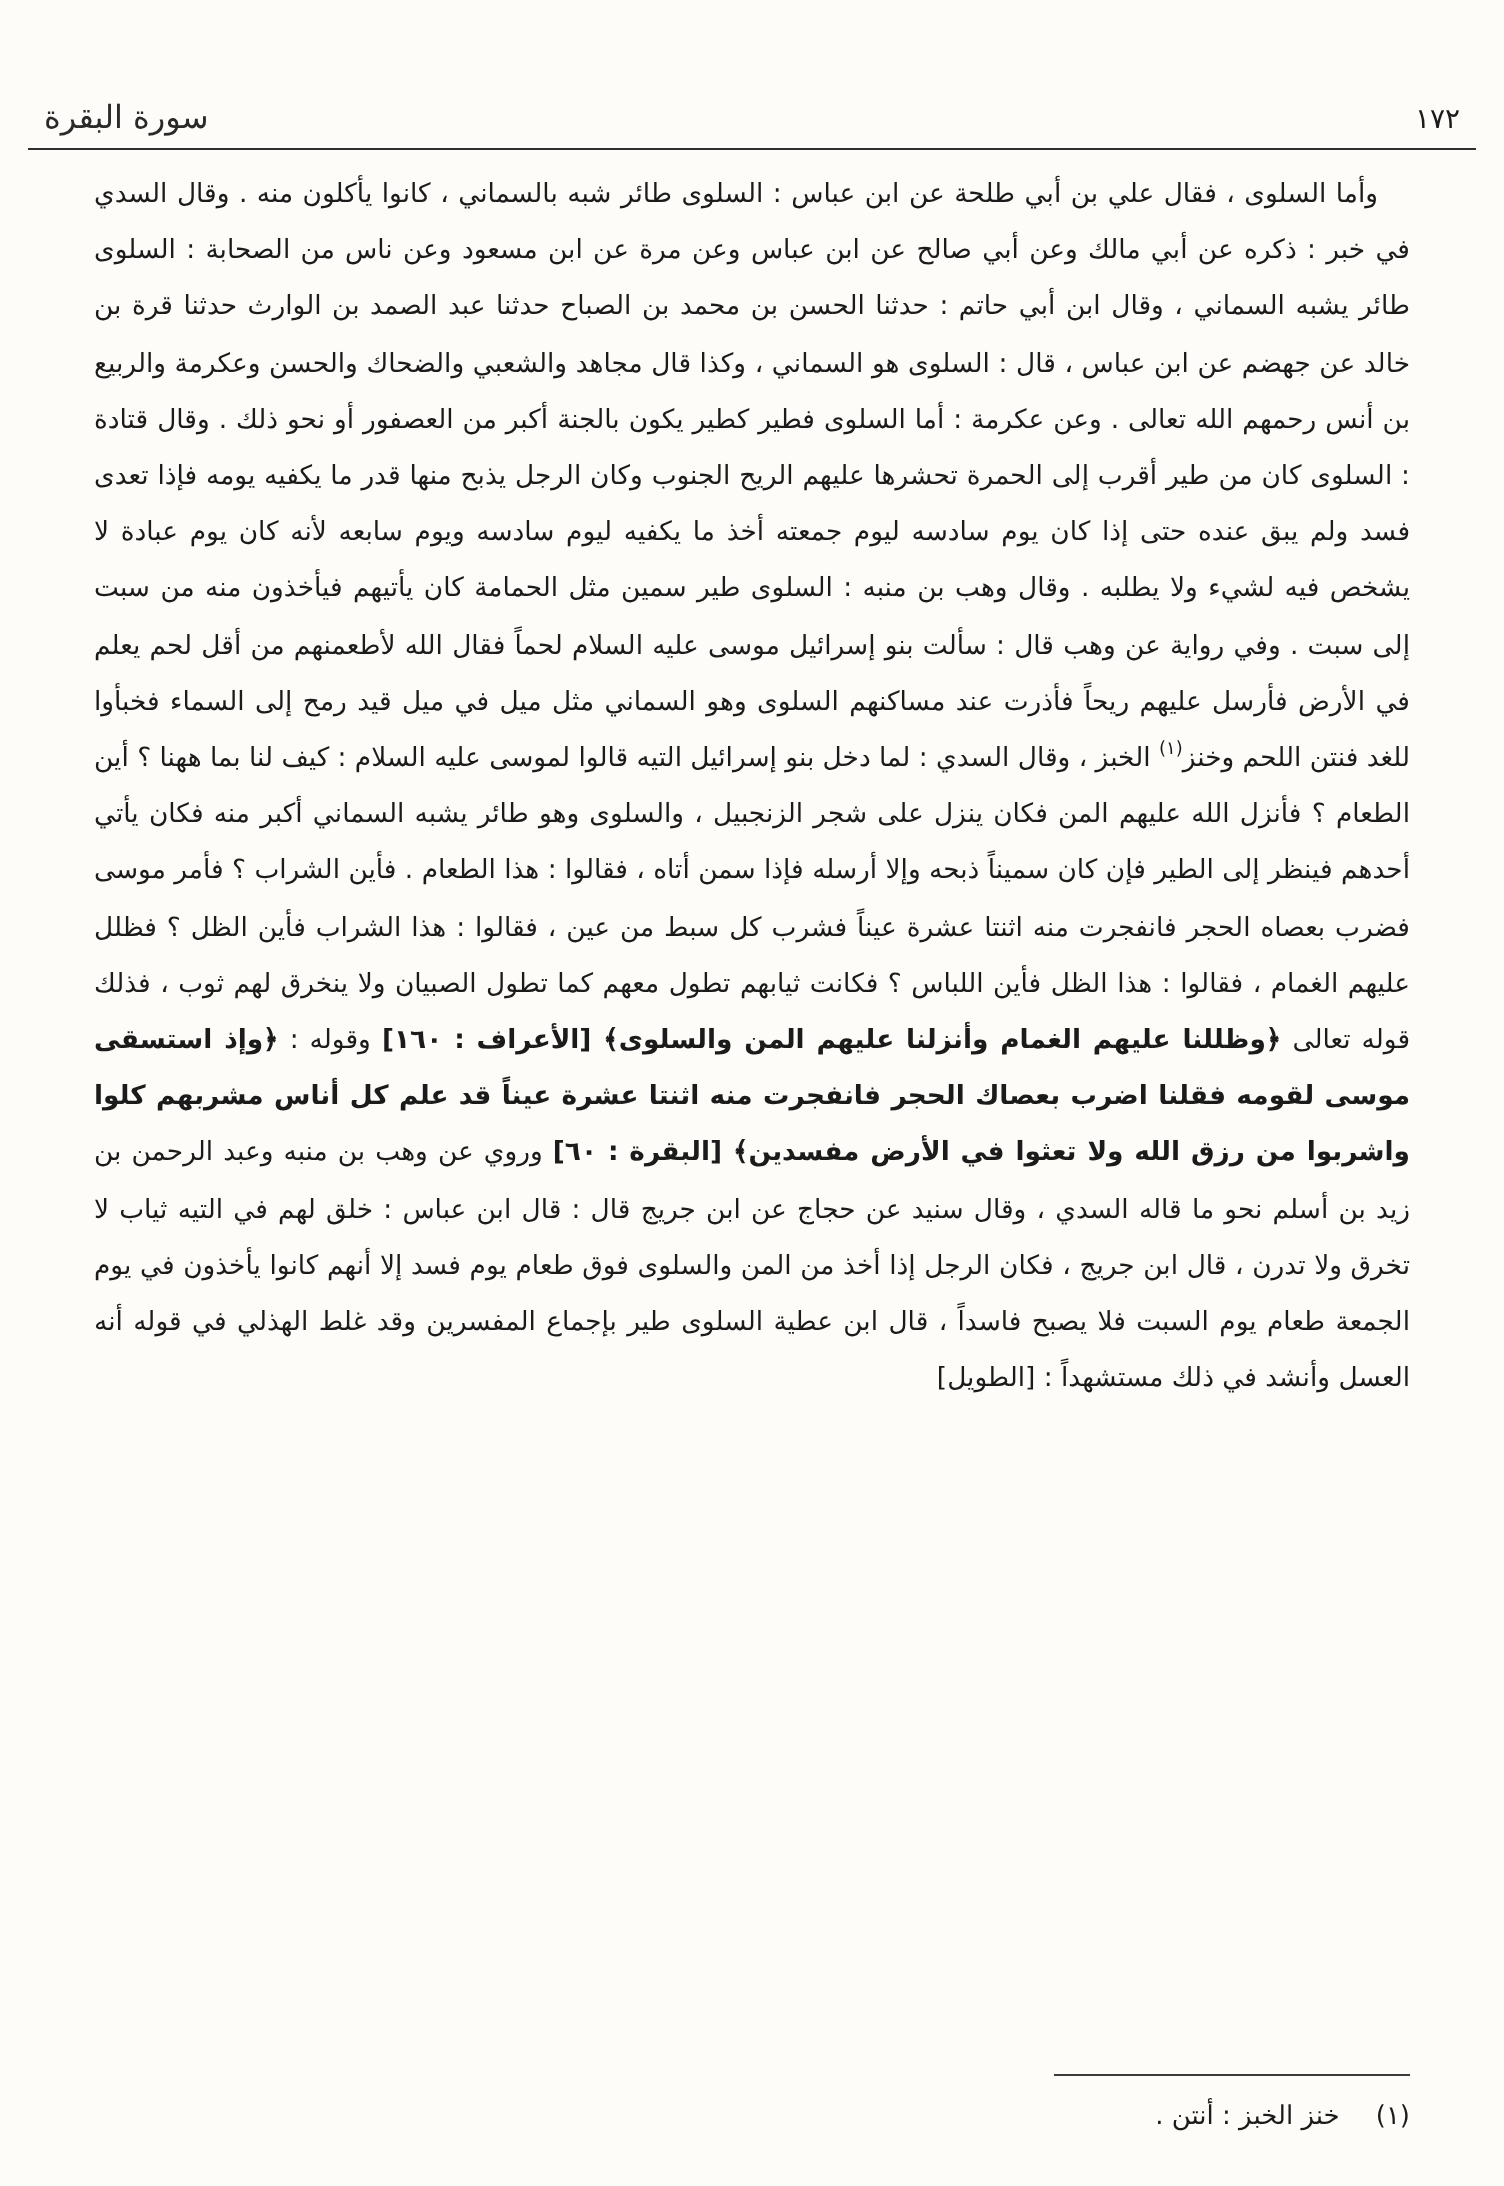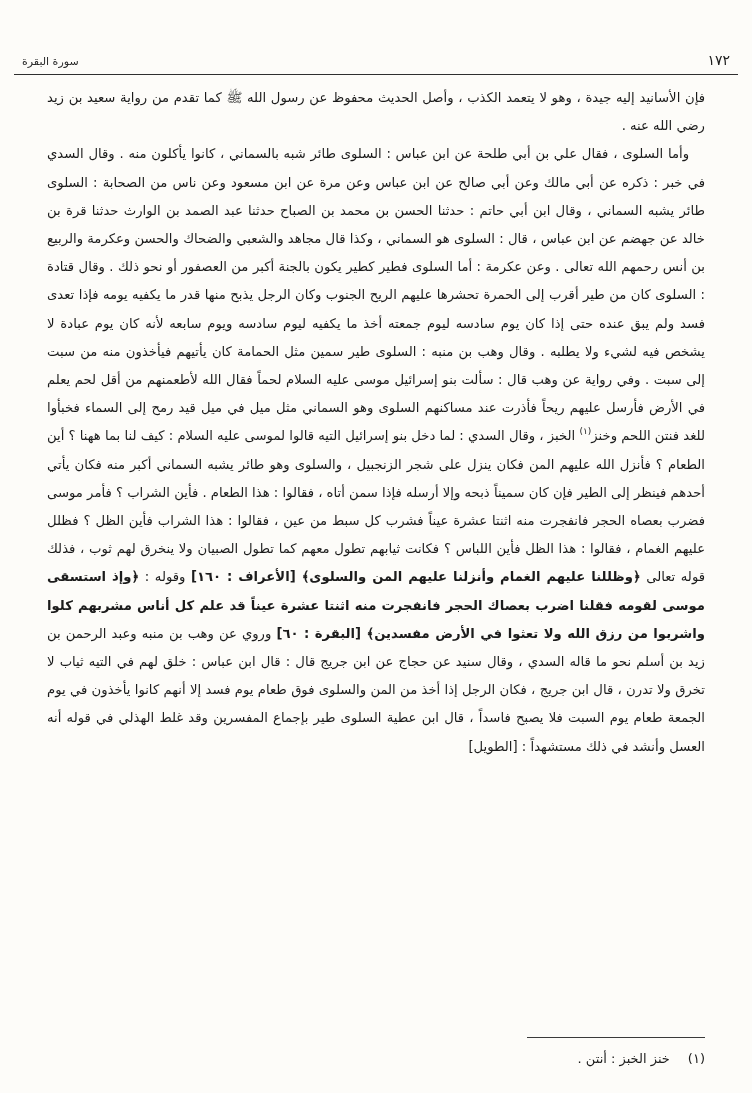--- a/index.html
+++ b/index.html
@@ -30,21 +30,21 @@
     align-items: flex-end;
     padding: 0 8px 6px 8px;
     border-bottom: 1.2px solid #2f2f2f;
   }
   .page-number {
     font-size: 14px;
     letter-spacing: 1px;
     margin-top: 16px;
   }
   .surah-title {
-    font-size: 11px;
+    font-size: 16px;
     color: #2a2a2a;
   }
   
   .page-body {
     position: absolute;
     top: 84px;
     right: 47px;
     left: 47px;
     height: 938px;
     overflow: hidden;
@@ -87,21 +87,20 @@
 <body>
 
 <div class="page">
 
   <header class="page-header">
     <span class="page-number">١٧٢</span>
     <span class="surah-title">سورة البقرة</span>
   </header>
 
   <main class="page-body">
-      <p class="para"><span>فإن الأسانيد إليه جيدة ، وهو لا يتعمد الكذب ، وأصل الحديث محفوظ عن رسول الله ﷺ كما تقدم من رواية سعيد بن زيد رضي الله عنه .</span></p>
       <p class="para indent"><span>وأما السلوى ، فقال علي بن أبي طلحة عن ابن عباس : السلوى طائر شبه بالسماني ، كانوا يأكلون منه . وقال السدي في خبر : ذكره عن أبي مالك وعن أبي صالح عن ابن عباس وعن مرة عن ابن مسعود وعن ناس من الصحابة : السلوى طائر يشبه السماني ، وقال ابن أبي حاتم : حدثنا الحسن بن محمد بن الصباح حدثنا عبد الصمد بن الوارث حدثنا قرة بن خالد عن جهضم عن ابن عباس ، قال : السلوى هو السماني ، وكذا قال مجاهد والشعبي والضحاك والحسن وعكرمة والربيع بن أنس رحمهم الله تعالى . وعن عكرمة : أما السلوى فطير كطير يكون بالجنة أكبر من العصفور أو نحو ذلك . وقال قتادة : السلوى كان من طير أقرب إلى الحمرة تحشرها عليهم الريح الجنوب وكان الرجل يذبح منها قدر ما يكفيه يومه فإذا تعدى فسد ولم يبق عنده حتى إذا كان يوم سادسه ليوم جمعته أخذ ما يكفيه ليوم سادسه ويوم سابعه لأنه كان يوم عبادة لا يشخص فيه لشيء ولا يطلبه . وقال وهب بن منبه : السلوى طير سمين مثل الحمامة كان يأتيهم فيأخذون منه من سبت إلى سبت . وفي رواية عن وهب قال : سألت بنو إسرائيل موسى عليه السلام لحماً فقال الله لأطعمنهم من أقل لحم يعلم في الأرض فأرسل عليهم ريحاً فأذرت عند مساكنهم السلوى وهو السماني مثل ميل في ميل قيد رمح إلى السماء فخبأوا للغد فنتن اللحم وخنز</span><span class="fn-ref">(١)</span><span> الخبز ، وقال السدي : لما دخل بنو إسرائيل التيه قالوا لموسى عليه السلام : كيف لنا بما ههنا ؟ أين الطعام ؟ فأنزل الله عليهم المن فكان ينزل على شجر الزنجبيل ، والسلوى وهو طائر يشبه السماني أكبر منه فكان يأتي أحدهم فينظر إلى الطير فإن كان سميناً ذبحه وإلا أرسله فإذا سمن أتاه ، فقالوا : هذا الطعام . فأين الشراب ؟ فأمر موسى فضرب بعصاه الحجر فانفجرت منه اثنتا عشرة عيناً فشرب كل سبط من عين ، فقالوا : هذا الشراب فأين الظل ؟ فظلل عليهم الغمام ، فقالوا : هذا الظل فأين اللباس ؟ فكانت ثيابهم تطول معهم كما تطول الصبيان ولا ينخرق لهم ثوب ، فذلك قوله تعالى </span><span class="bold">﴿وظللنا عليهم الغمام وأنزلنا عليهم المن والسلوى﴾</span><span class="bold"> [الأعراف : ١٦٠]</span><span> وقوله : </span><span class="bold">﴿وإذ استسقى موسى لقومه فقلنا اضرب بعصاك الحجر فانفجرت منه اثنتا عشرة عيناً قد علم كل أناس مشربهم كلوا واشربوا من رزق الله ولا تعثوا في الأرض مفسدين﴾</span><span class="bold"> [البقرة : ٦٠]</span><span> وروي عن وهب بن منبه وعبد الرحمن بن زيد بن أسلم نحو ما قاله السدي ، وقال سنيد عن حجاج عن ابن جريج قال : قال ابن عباس : خلق لهم في التيه ثياب لا تخرق ولا تدرن ، قال ابن جريج ، فكان الرجل إذا أخذ من المن والسلوى فوق طعام يوم فسد إلا أنهم كانوا يأخذون في يوم الجمعة طعام يوم السبت فلا يصبح فاسداً ، قال ابن عطية السلوى طير بإجماع المفسرين وقد غلط الهذلي في قوله أنه العسل وأنشد في ذلك مستشهداً : [الطويل]</span></p>
     </main>
 
   <footer class="page-footer">
     <div class="footnote-rule"></div>
     <div class="footnote-line">
       <span class="footnote-marker">(١)</span>
       <span class="footnote-text">خنز الخبز : أنتن .</span>
     </div>
   </footer>

